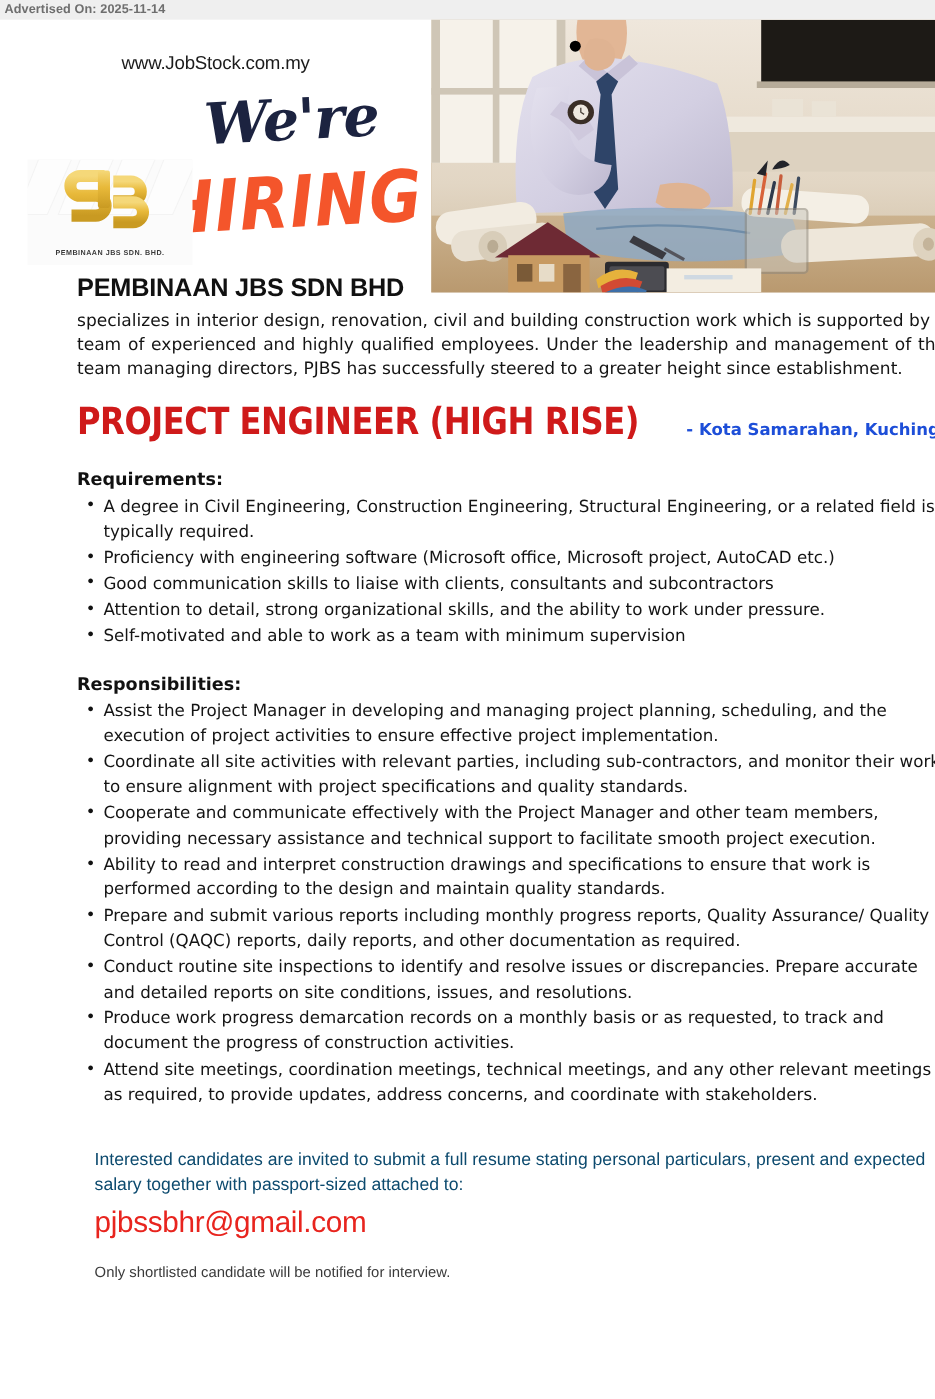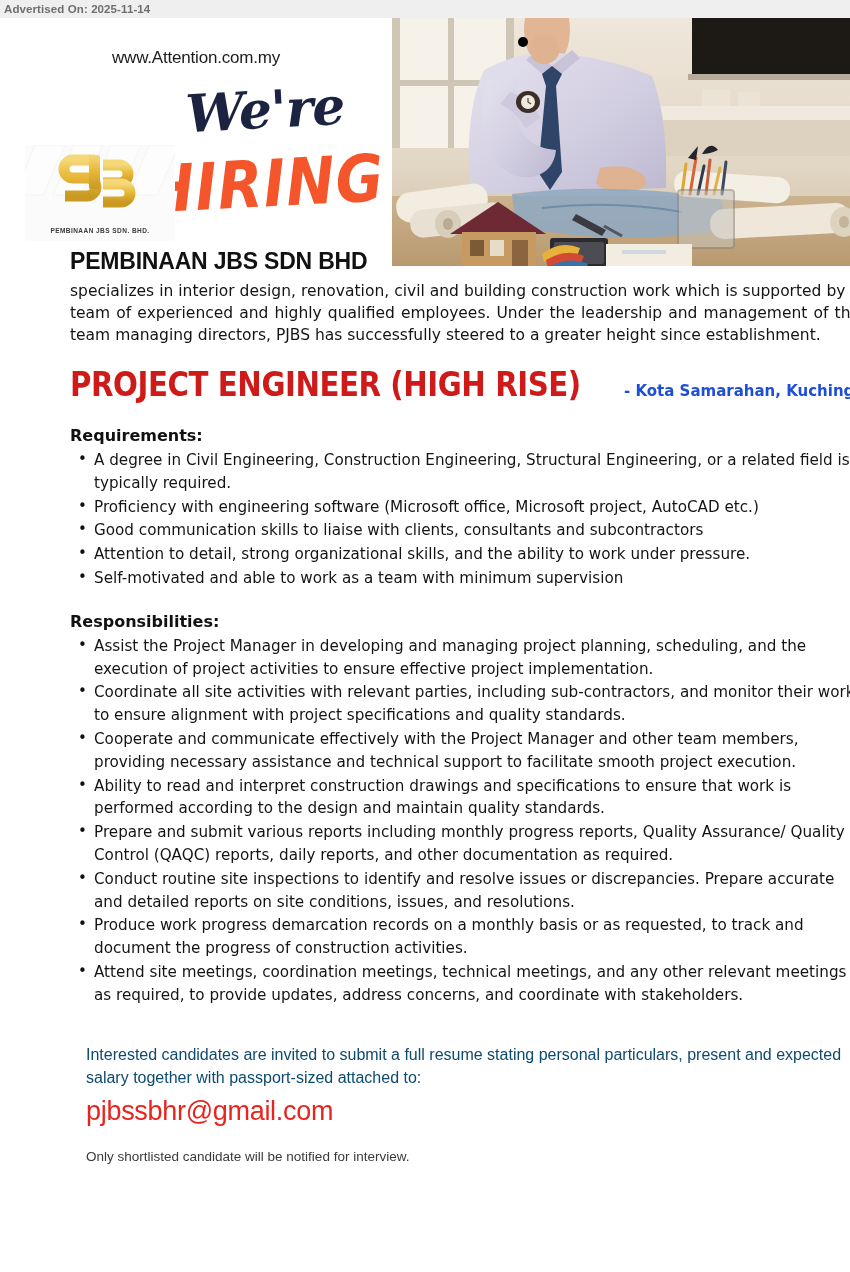--- a/index.html
+++ b/index.html
@@ -148,21 +148,21 @@
 <div class="page">
 
   <div class="adbar">
     <span class="adbar-text">Advertised On: 2025-11-14</span>
   </div>
 
   <div class="hero">
 
     <div class="hero-left">
 
-      <div class="site-url">www.Attention.com.my</div>
+      <div class="site-url">www.JobStock.com.my</div>
 
       <div class="were">We're</div>
       <div class="hiring">HIRING</div>
 
       <div class="logo-block">
         <div class="logo-watermark">
           <svg width="150" height="96" viewBox="0 0 150 96">
             <g fill="#ffffff" stroke="#ededed" stroke-width="1">
               <path d="M10 0 L40 0 L18 50 L-10 50 Z"></path>
               <path d="M48 0 L78 0 L56 50 L28 50 Z"></path>

